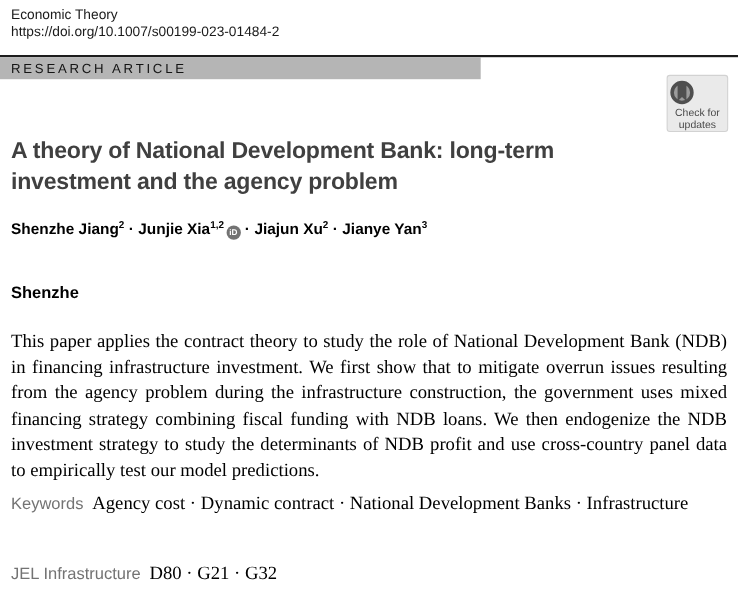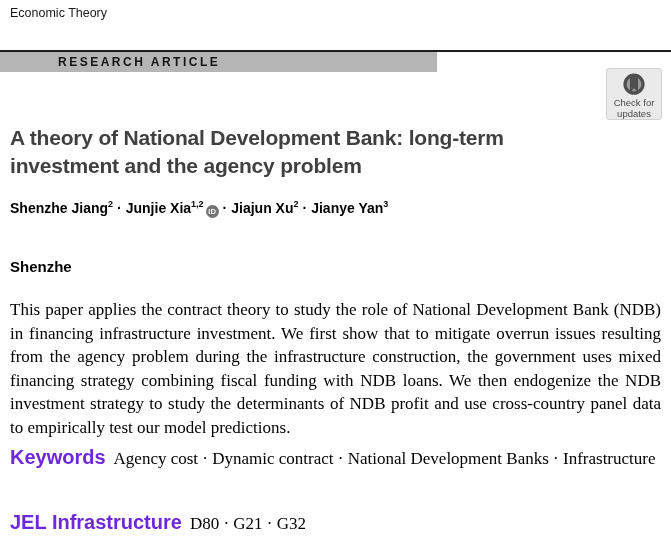--- a/index.html
+++ b/index.html
@@ -30,32 +30,32 @@
     width: 671px; height: 2px; background: #1c1c1c;
   }
   .banner {
     position: absolute; top: 52px; left: 0;
     width: 437px; height: 20px;
     background: #b5b5b5;
     display: flex; align-items: center;
     padding-left: 10px; box-sizing: border-box;
   }
   .banner span {
-    font-size: 12px; font-weight: 700; letter-spacing: 2.5px; color: #141414; margin-left: 48px;
+    font-size: 12px; font-weight: 400; letter-spacing: 2.5px; color: #141414;
   }
 
   
   .badge {
     position: absolute; top: 68px; left: 606px;
     width: 56px; height: 52px;
     background: #eaeaea;
     border: 1px solid #d2d2d2;
     border-radius: 3px;
     box-sizing: border-box;
-    display: flex; flex-direction: column; align-items: center;
+    display: flex; flex-direction: column; 
     padding-top: 3px;
     cursor: pointer;
   }
   .badge svg { display: block; }
   .badge-text {
     font-size: 9.5px; line-height: 10.5px; color: #4a4a4a; text-align: center;
   }
 
   
   .title {
@@ -97,36 +97,37 @@
 
   
   .keywords {
     position: absolute; top: 446px; left: 10px;
     width: 651px;
     font-family: "Liberation Serif", serif;
     font-size: 17px; line-height: 23.6px; color: #000;
   }
   .inline-label {
     font-family: "Liberation Sans", sans-serif;
-    font-size: 20px; font-weight: 700; color: #6d28d9;
+    font-size: 15px; font-weight: 400; color: #737373;
     margin-right: 8px;
   }
   .jel {
     position: absolute; top: 511px; left: 10px;
     width: 655px;
     font-family: "Liberation Serif", serif;
     font-size: 17px; color: #000;
   }
 </style>
 </head>
 <body>
 
 <div class="page">
 
   <div class="journal-line">Economic Theory</div>
+  <a class="doi-line" href="#">https://doi.org/10.1007/s00199-023-01484-2</a>
 
   <div class="top-rule"></div>
 
   <div class="banner">
     <span>RESEARCH ARTICLE</span>
   </div>
 
   <div class="badge">
     <span>
       <svg width="26" height="26" viewBox="0 0 24 24">

